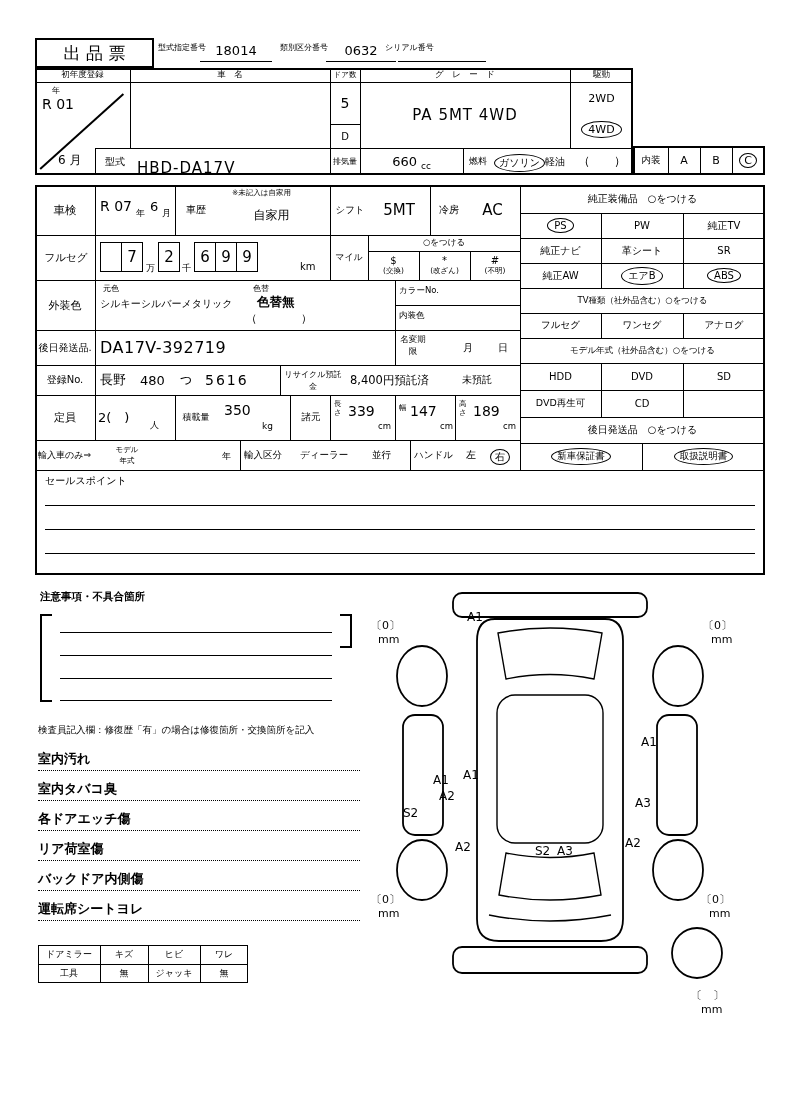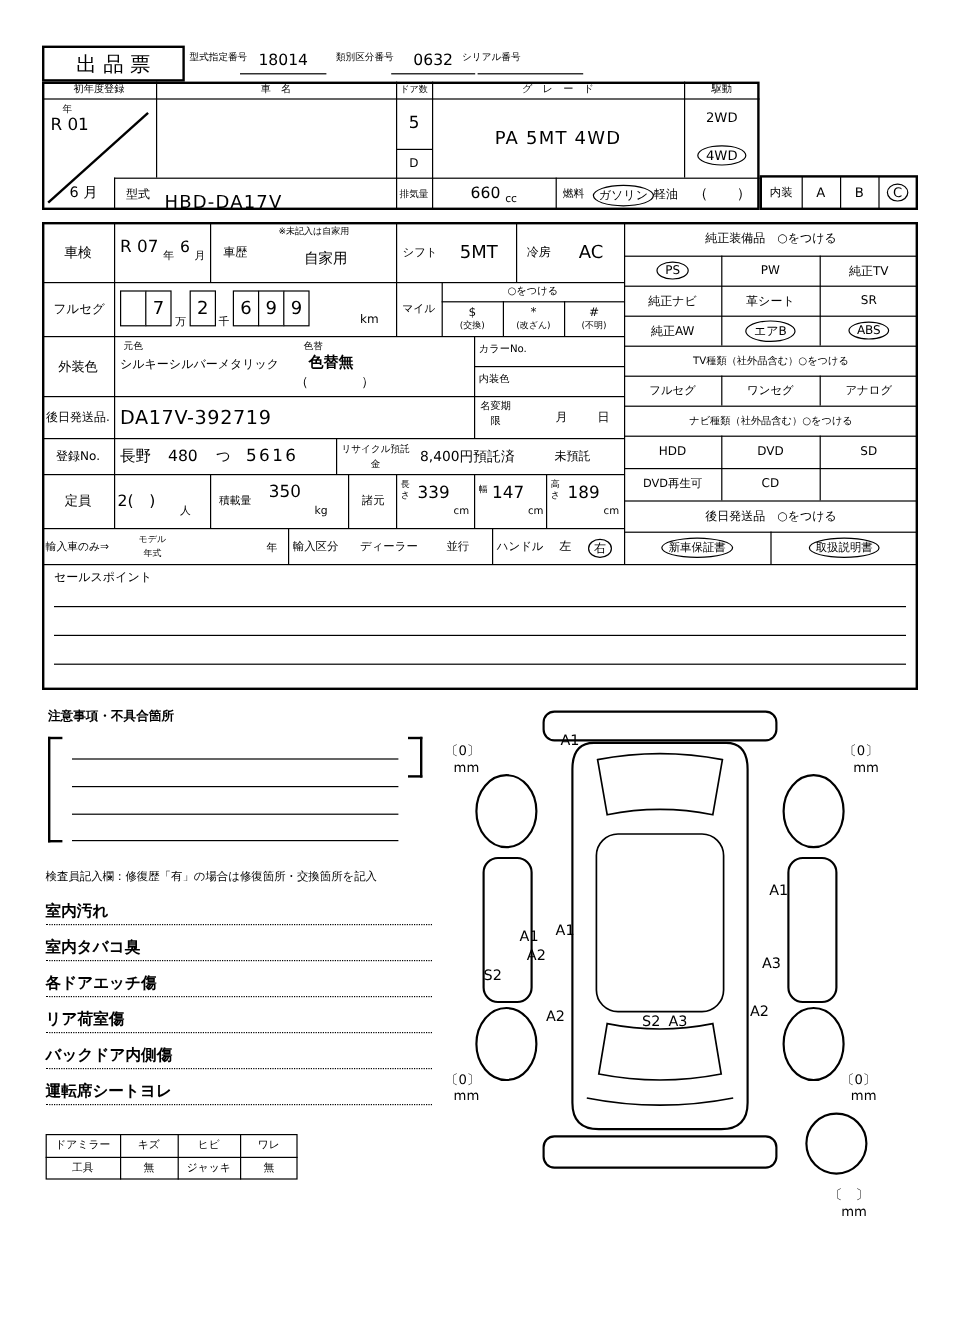--- a/index.html
+++ b/index.html
@@ -242,21 +242,21 @@
     </div>
   <div class="a c" style="left:683px;top:263px;width:82px;height:25px">
       <span class="oval" style="font-size:10px">ABS</span>
     </div>
 
   <div class="a c" style="left:520px;top:288px;width:245px;height:25px;font-size:8.5px">TV種類（社外品含む）○をつける</div>
   <div class="a c" style="left:520px;top:313px;width:81px;height:25px;font-size:9.5px">フルセグ</div>
   <div class="a c" style="left:601px;top:313px;width:82px;height:25px;font-size:9.5px">ワンセグ</div>
   <div class="a c" style="left:683px;top:313px;width:82px;height:25px;font-size:9.5px">アナログ</div>
 
-  <div class="a c" style="left:520px;top:338px;width:245px;height:25px;font-size:8.5px">ナビ種類（社外品含む）○をつける</div>
+  <div class="a c" style="left:520px;top:338px;width:245px;height:25px;font-size:8.5px">モデル年式（社外品含む）○をつける</div>
   <div class="a c" style="left:520px;top:363px;width:81px;height:27px;font-size:10px">HDD</div>
   <div class="a c" style="left:601px;top:363px;width:82px;height:27px;font-size:10px">DVD</div>
   <div class="a c" style="left:683px;top:363px;width:82px;height:27px;font-size:10px">SD</div>
   <div class="a c" style="left:520px;top:390px;width:81px;height:27px;font-size:9.5px">DVD再生可</div>
   <div class="a c" style="left:601px;top:390px;width:82px;height:27px;font-size:10px">CD</div>
 
   <div class="a c" style="left:520px;top:417px;width:245px;height:26px;font-size:10px">後日発送品　○をつける</div>
   <div class="a c" style="left:520px;top:443px;width:122px;height:27px">
       <span class="oval" style="font-size:9.5px;padding:1px 5px">新車保証書</span>
     </div>

